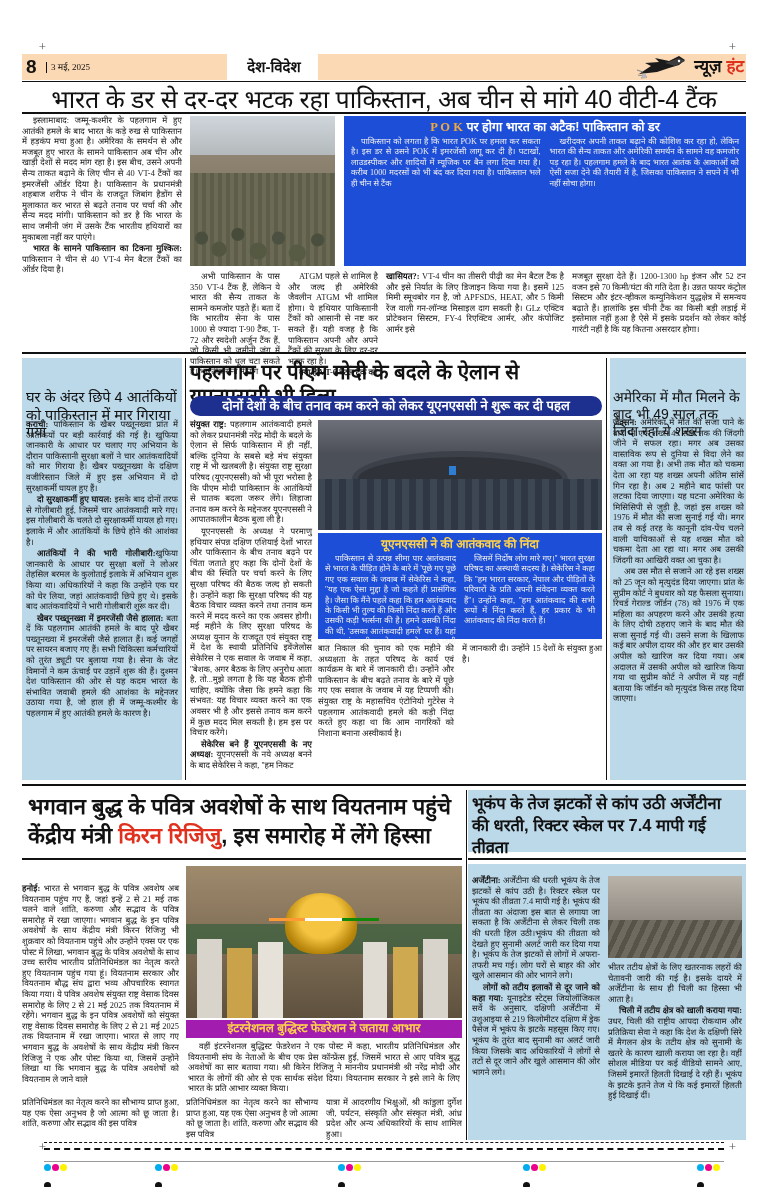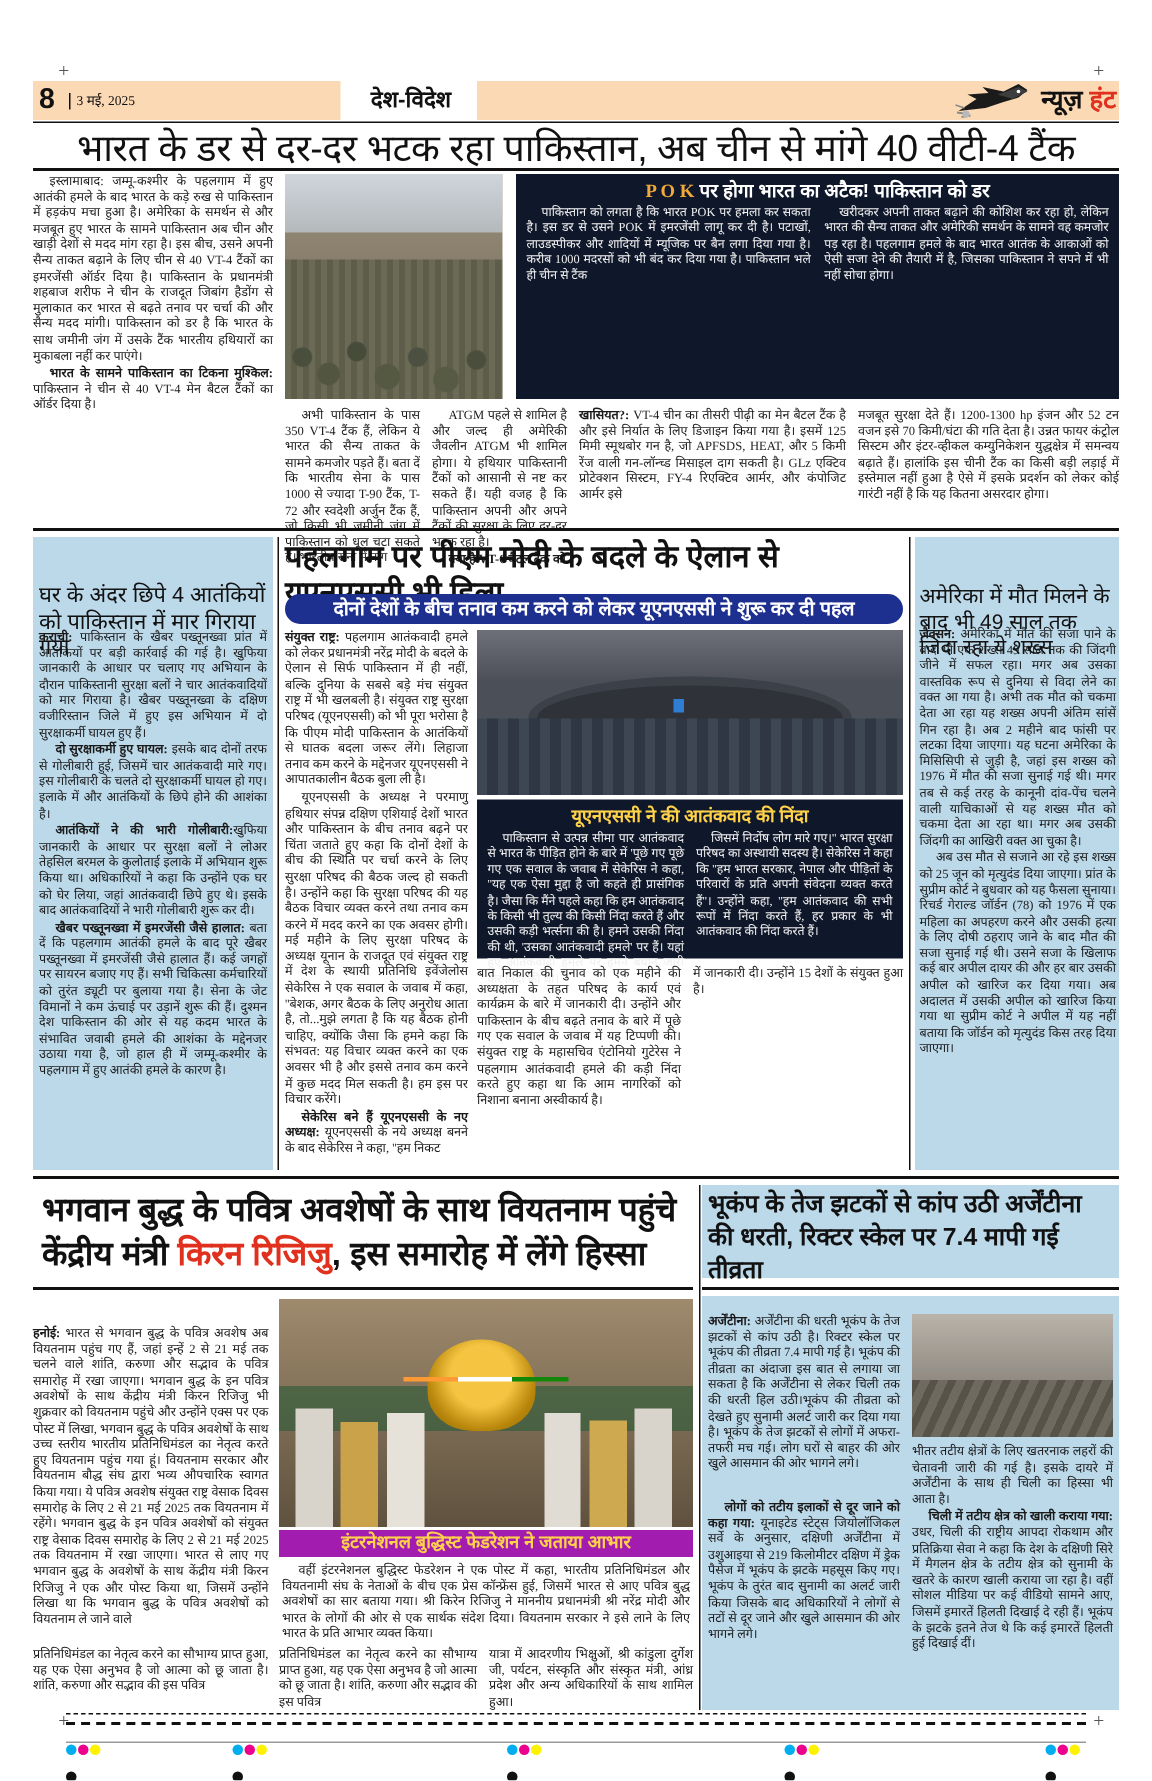--- a/index.html
+++ b/index.html
@@ -46,21 +46,21 @@
        radial-gradient(circle at 8% 70%, #4a4e3d 0 6px, transparent 7px),
        radial-gradient(circle at 20% 82%, #52553f 0 7px, transparent 8px),
        radial-gradient(circle at 33% 66%, #474b3a 0 6px, transparent 7px),
        radial-gradient(circle at 47% 84%, #565942 0 8px, transparent 9px),
        radial-gradient(circle at 61% 70%, #4c5040 0 6px, transparent 7px),
        radial-gradient(circle at 74% 86%, #575b43 0 8px, transparent 9px),
        radial-gradient(circle at 88% 72%, #4a4e3c 0 6px, transparent 7px),
        repeating-linear-gradient(90deg,#6b6b55 0 4px,#5d5d49 4px 8px);}
 
   
-  .darkbox{position:absolute;background:#0f172a;color:#f2f2f2;}
+  .darkbox{position:absolute;background:#1d4ed8;color:#f2f2f2;}
   .darkbox .dh{text-align:center;font-family:"Liberation Sans",sans-serif;font-weight:bold;font-size:12.5px;line-height:16px;color:#fff;padding:3px 2px 2px;}
   .darkbox .dh i{font-style:normal;color:#f2a93b;}
   .darkbox .dcols{display:flex;gap:9px;padding:0 7px 5px;}
   .darkbox .dcols > div{flex:1;font-size:8.2px;line-height:10.4px;text-align:justify;color:#efefef;}
   .darkbox .dcols p{margin:0;text-indent:10px;}
 
   
   .tint{position:absolute;background:#bcd9ea;}
   .tint2{position:absolute;background:#bcd9ea;}
 
@@ -275,21 +275,21 @@
   </div>
   <div class="col" style="left:326px;top:1098px;width:136px;">
     <p style="text-indent:0;">यात्रा में आदरणीय भिक्षुओं, श्री कांडुला दुर्गेश जी, पर्यटन, संस्कृति और संस्कृत मंत्री, आंध्र प्रदेश और अन्य अधिकारियों के साथ शामिल हुआ।</p>
   </div>
 
   <div class="rule" style="left:466px;top:790px;width:1px;height:350px;"></div>
 
   <div class="tint2" style="left:468px;top:864px;width:278px;height:276px;"></div>
   <div class="col" style="left:472px;top:876px;width:128px;">
     <p style="text-indent:0;"><b>अर्जेंटीना:</b><span> अर्जेंटीना की धरती भूकंप के तेज झटकों से कांप उठी है। रिक्टर स्केल पर भूकंप की तीव्रता 7.4 मापी गई है। भूकंप की तीव्रता का अंदाजा इस बात से लगाया जा सकता है कि अर्जेंटीना से लेकर चिली तक की धरती हिल उठी।भूकंप की तीव्रता को देखते हुए सुनामी अलर्ट जारी कर दिया गया है। भूकंप के तेज झटकों से लोगों में अफरा-तफरी मच गई। लोग घरों से बाहर की ओर खुले आसमान की ओर भागने लगे।</span></p>
-    <p style="margin-top:18px;"><b>लोगों को तटीय इलाकों से दूर जाने को कहा गया:</b><span> यूनाइटेड स्टेट्स जियोलॉजिकल सर्वे के अनुसार, दक्षिणी अर्जेंटीना में उशुआइया से 219 किलोमीटर दक्षिण में ड्रेक पैसेज में भूकंप के झटके महसूस किए गए। भूकंप के तुरंत बाद सुनामी का अलर्ट जारी किया जिसके बाद अधिकारियों ने लोगों से तटों से दूर जाने और खुले आसमान की ओर भागने लगे।</span></p>
+    <p style="margin-top:1px;"><b>लोगों को तटीय इलाकों से दूर जाने को कहा गया:</b><span> यूनाइटेड स्टेट्स जियोलॉजिकल सर्वे के अनुसार, दक्षिणी अर्जेंटीना में उशुआइया से 219 किलोमीटर दक्षिण में ड्रेक पैसेज में भूकंप के झटके महसूस किए गए। भूकंप के तुरंत बाद सुनामी का अलर्ट जारी किया जिसके बाद अधिकारियों ने लोगों से तटों से दूर जाने और खुले आसमान की ओर भागने लगे।</span></p>
   </div>
 
   <div class="quakephoto" style="left:608px;top:876px;width:134px;height:82px;">
     <div class="hz"></div>
       <div class="rub"></div>
   </div>
   <div class="col" style="left:608px;top:963px;width:134px;">
     <p style="text-indent:0;">भीतर तटीय क्षेत्रों के लिए खतरनाक लहरों की चेतावनी जारी की गई है। इसके दायरे में अर्जेंटीना के साथ ही चिली का हिस्सा भी आता है।</p>
     <p style="margin-top:1px;"><b>चिली में तटीय क्षेत्र को खाली कराया गया:</b><span> उधर, चिली की राष्ट्रीय आपदा रोकथाम और प्रतिक्रिया सेवा ने कहा कि देश के दक्षिणी सिरे में मैगलन क्षेत्र के तटीय क्षेत्र को सुनामी के खतरे के कारण खाली कराया जा रहा है। वहीं सोशल मीडिया पर कई वीडियो सामने आए, जिसमें इमारतें हिलती दिखाई दे रही हैं। भूकंप के झटके इतने तेज थे कि कई इमारतें हिलती हुई दिखाई दीं।</span></p>
   </div>

